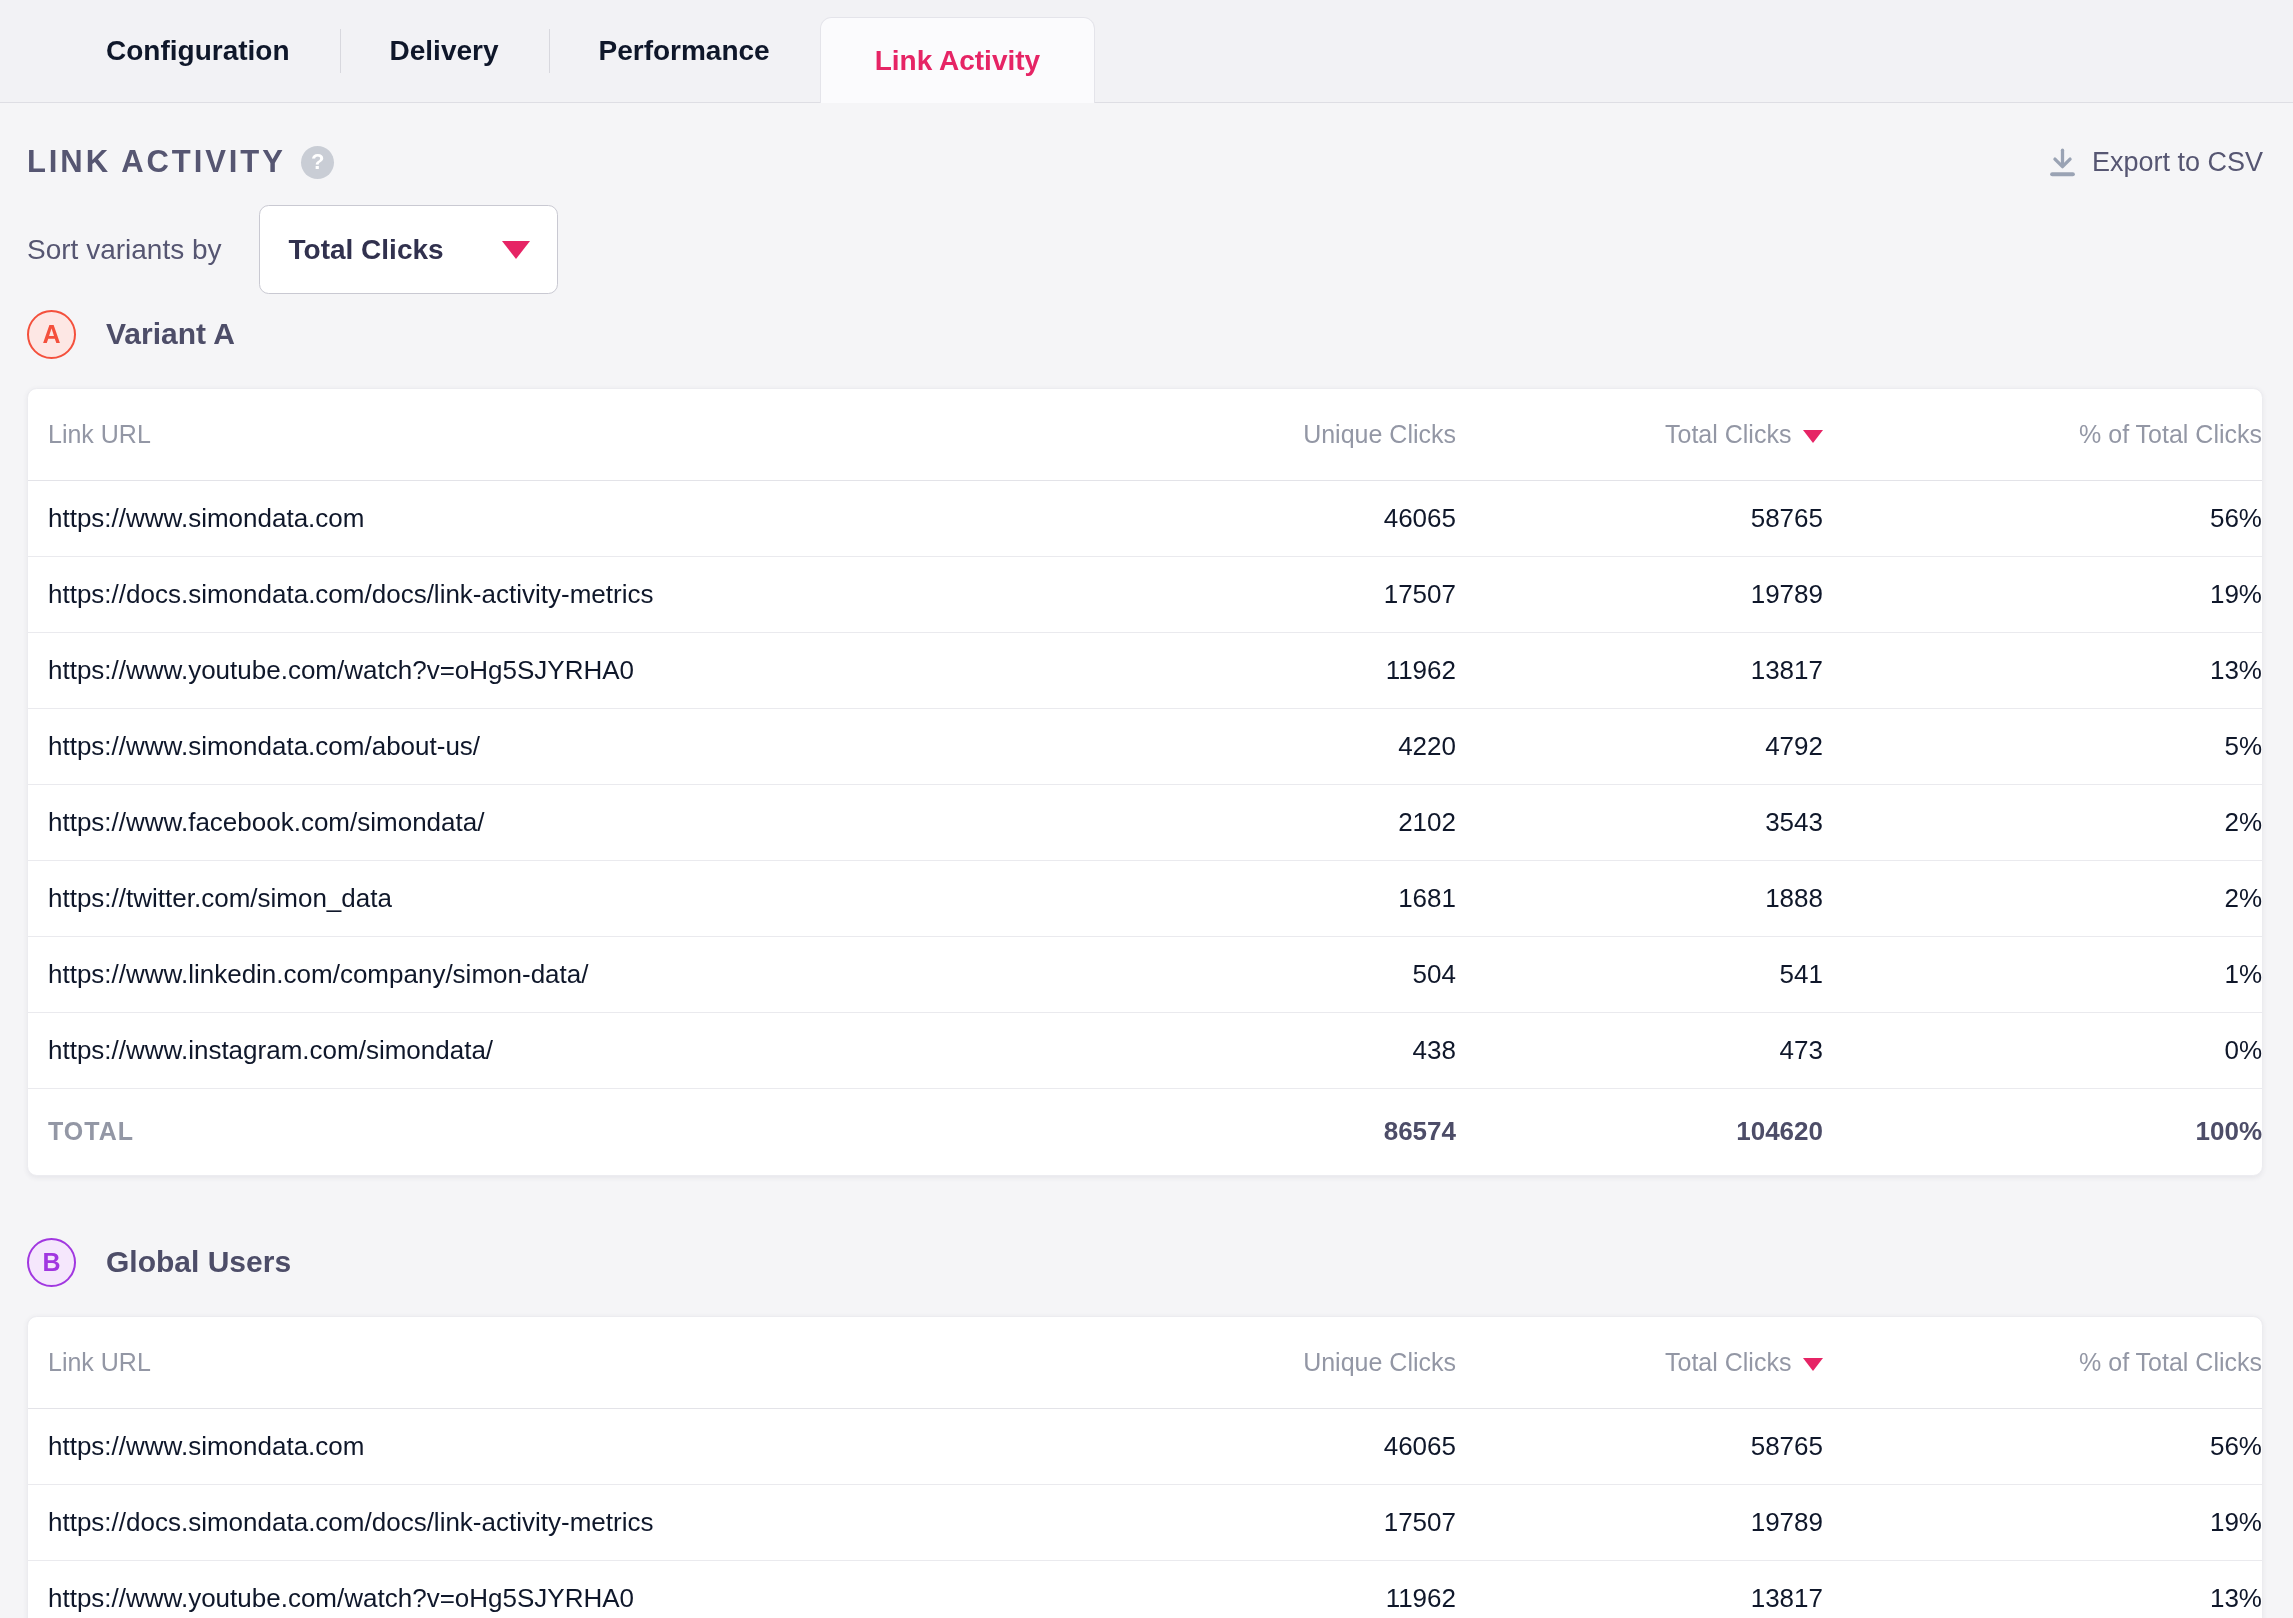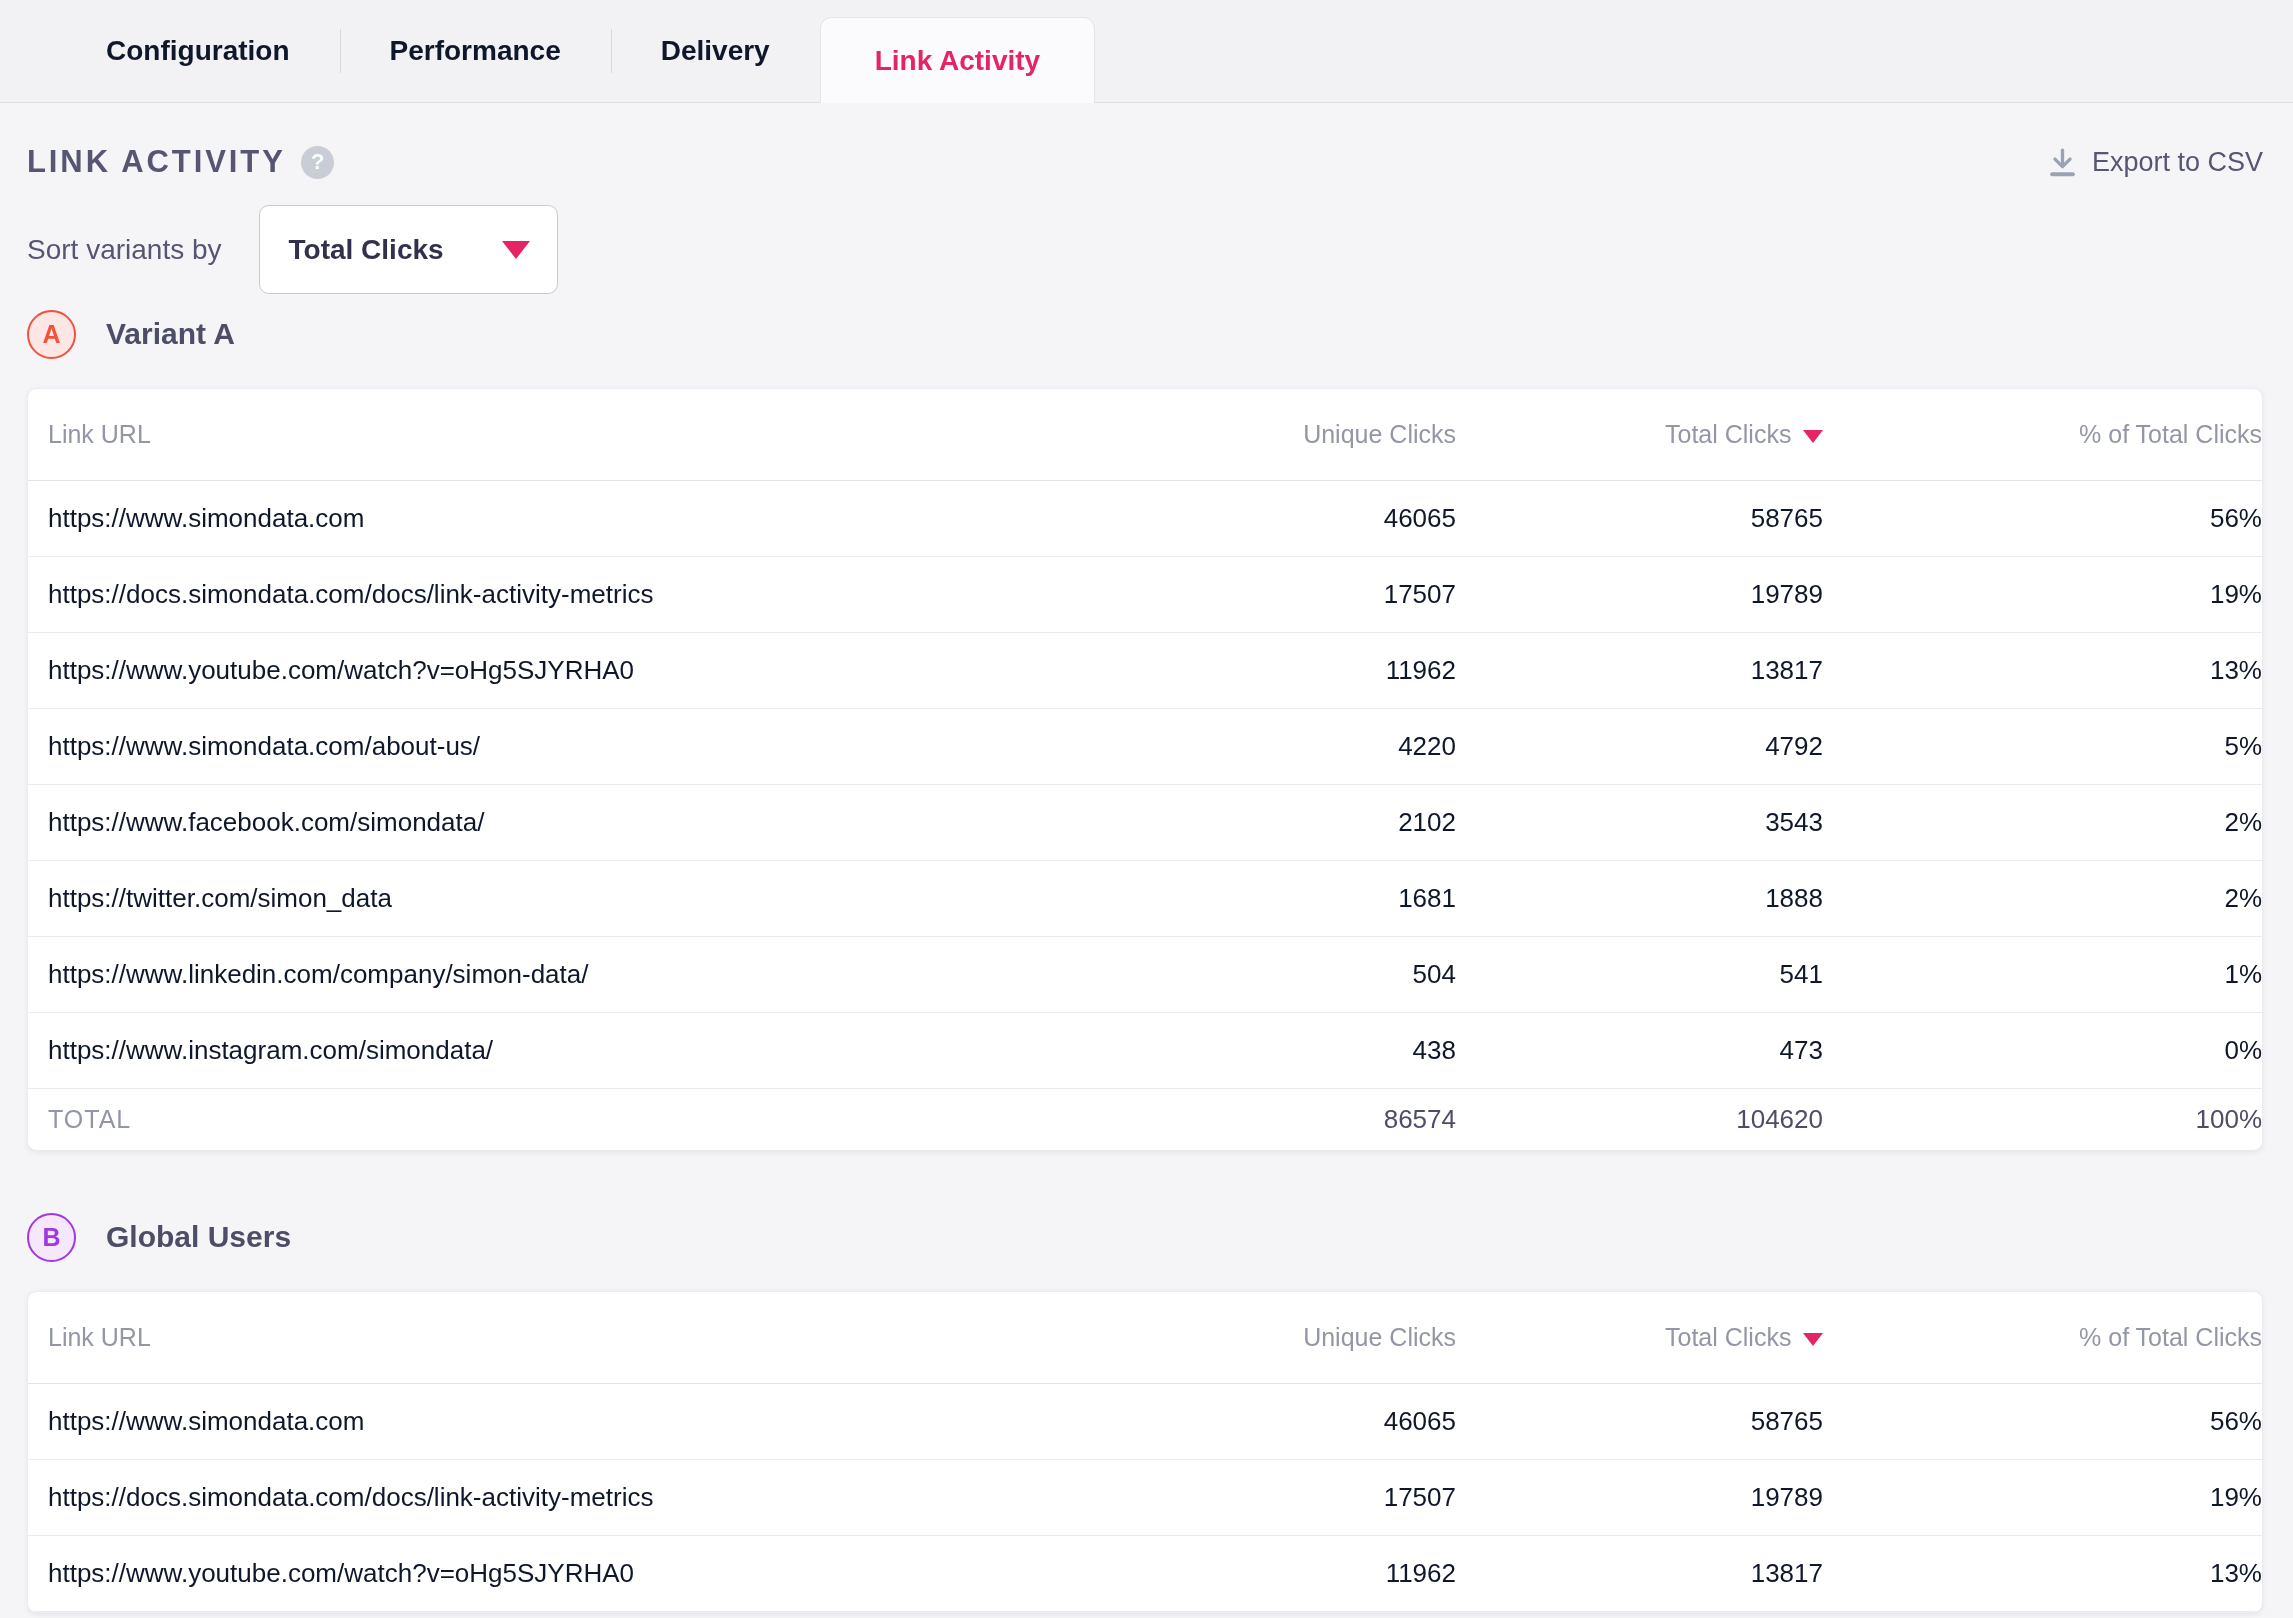--- a/index.html
+++ b/index.html
@@ -35,31 +35,31 @@
   .card{margin-top:29px;background:#ffffff;border:1px solid #ececf0;border-radius:9.7px;box-shadow:0 1.9px 5.8px rgba(60,60,90,0.08);overflow:hidden;}
   table{width:100%;border-collapse:collapse;}
   .col-unique{width:349px;}
   .col-total{width:367px;}
   .col-pct{width:439px;}
   thead th{height:91px;font-size:25px;font-weight:400;color:#9397a5;text-align:right;border-bottom:1px solid #e3e3e8;padding:0;}
   th.url, td.url{text-align:left;padding-left:20px;}
   th.pct, td.pct{}
   td{height:75px;font-size:26px;color:#0f172a;text-align:right;border-bottom:1px solid #eaeaee;padding:0;}
   .sort-caret{display:inline-block;width:0;height:0;border-left:10.7px solid transparent;border-right:10.7px solid transparent;border-top:13.6px solid #e62465;margin-left:11.6px;}
-  tfoot td{height:61px;border-bottom:none;font-weight:400;color:#4d4d68;}
+  tfoot td{height:86px;border-bottom:none;font-weight:700;color:#4d4d68;}
   tfoot td.total-label{font-size:25px;color:#9397a5;letter-spacing:1px;}
 </style>
 </head>
 <body>
 
 <div class="app">
   <div class="tabbar">
       <div class="tab plain">Configuration</div>
+      <div class="tab plain">Delivery</div>
       <div class="tab plain">Performance</div>
-      <div class="tab plain">Delivery</div>
       <div class="tab active">Link Activity</div>
     </div>
 
   <div class="content">
     <div class="page-header">
       <div class="title-wrap">
         <h1>LINK ACTIVITY</h1>
         <span class="help">?</span>
       </div>
       <div class="export">

